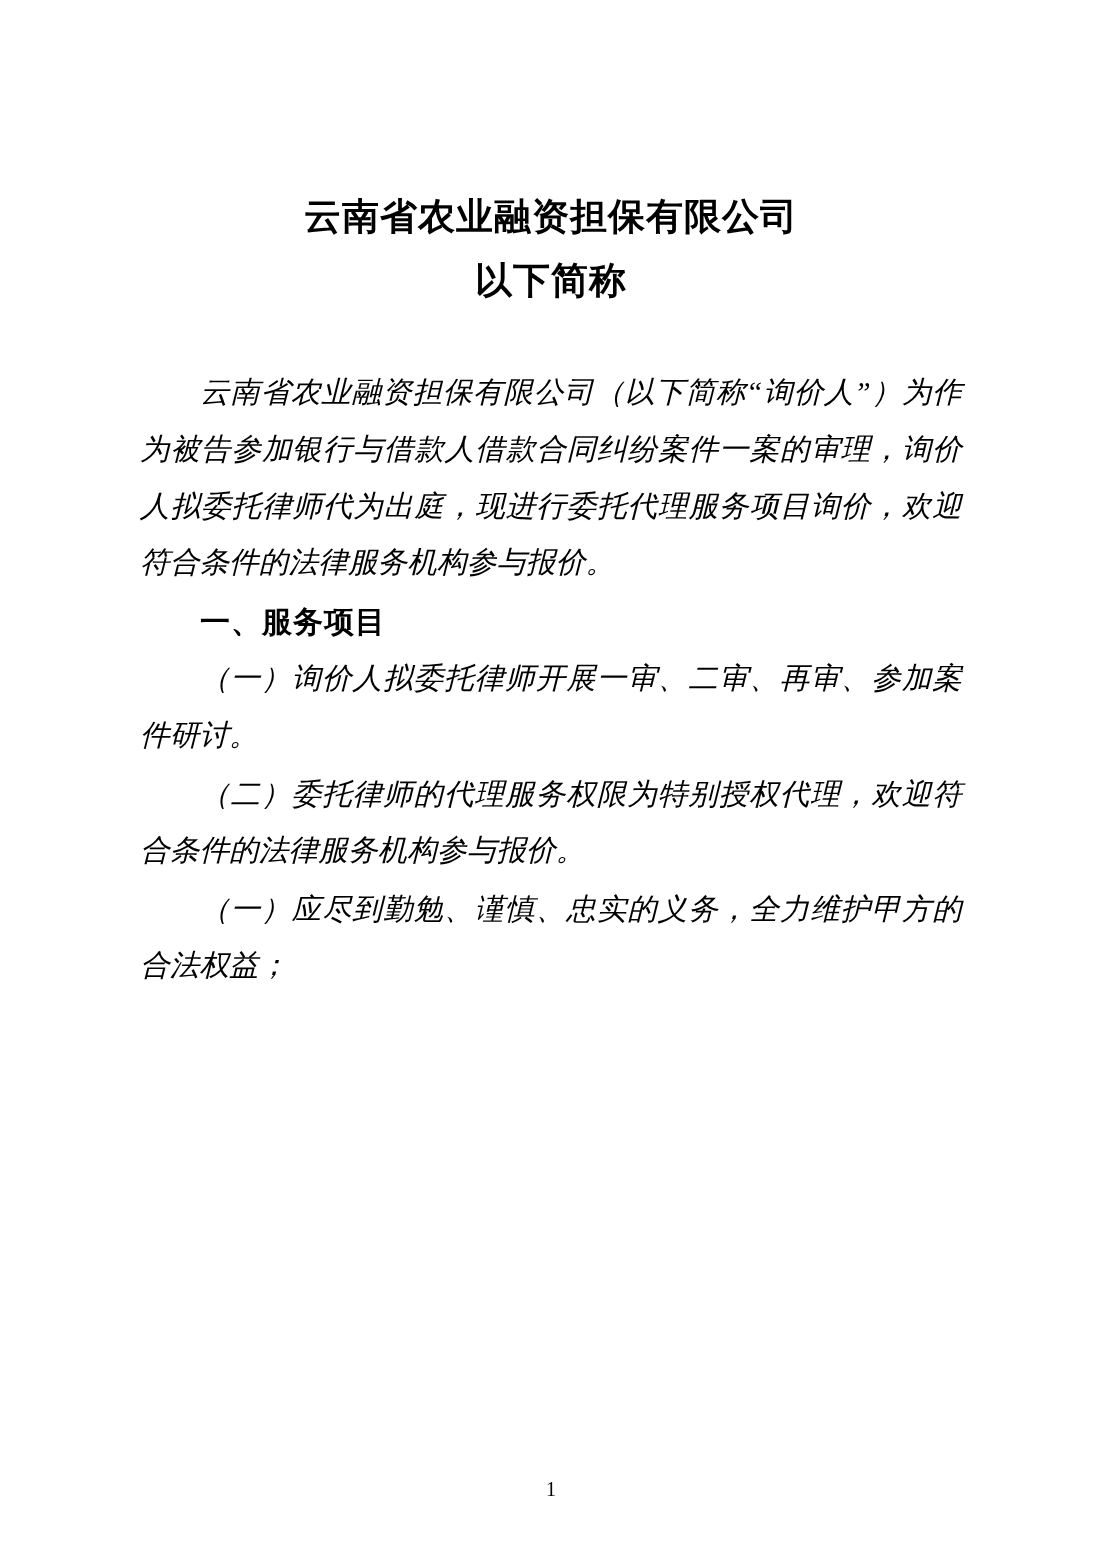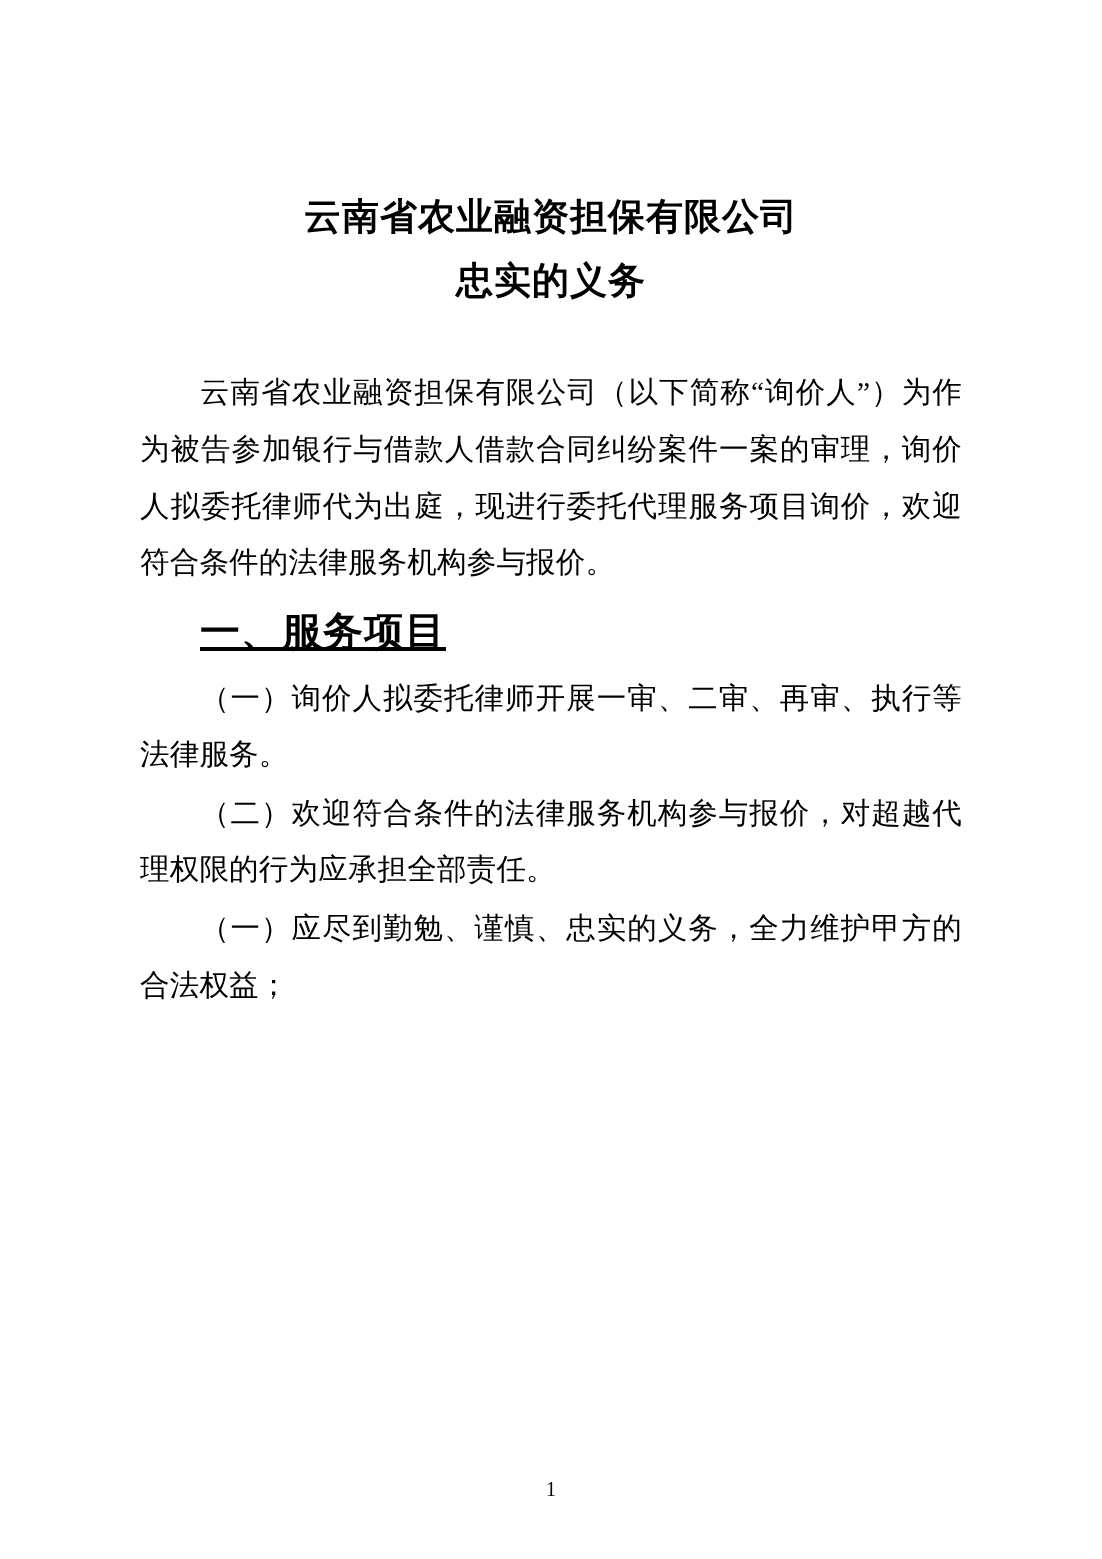--- a/index.html
+++ b/index.html
@@ -39,30 +39,30 @@
     height: 52px;
   }
   p.body-text {
     font-size: 29.5px;
     line-height: 1.92;
     text-align: justify;
     text-justify: inter-ideograph;
     margin: 0 0 2px 0;
     text-indent: 60px;
     letter-spacing: 0.2px;
+    font-style: italic;
   }
   p.section-head {
-    font-size: 40px;
+    font-size: 30px;
     font-weight: bold;
     font-family: "Liberation Sans", "DejaVu Sans", sans-serif;
     line-height: 1.92;
     margin: 0;
     text-indent: 60px;
     letter-spacing: 1px;
-    text-decoration: underline;
   }
   .underline {
     text-decoration: underline;
   }
   .page-number {
     position: absolute;
     bottom: 58px;
     left: 0;
     width: 100%;
     text-align: center;
@@ -70,29 +70,29 @@
     font-family: "Liberation Serif", "DejaVu Serif", serif;
   }
 </style>
 </head>
 <body>
 
 <div class="page">
 
   <div class="doc-title">
     <span class="line">云南省农业融资担保有限公司</span>
-    <span class="line">忠实的义务</span>
+    <span class="line">以下简称</span>
   </div>
 
   <div class="title-gap"></div>
 
   <p class="body-text">云南省农业融资担保有限公司（以下简称“询价人”）为作为被告参加银行与借款人借款合同纠纷案件一案的审理，询价人拟委托律师代为出庭，现进行委托代理服务项目询价，欢迎符合条件的法律服务机构参与报价。</p>
 
   <p class="section-head">一、服务项目</p>
-  <p class="body-text">（一）询价人拟委托律师开展一审、二审、再审、执行等法律服务。</p>
-  <p class="body-text">（二）欢迎符合条件的法律服务机构参与报价，对超越代理权限的行为应承担全部责任。</p>
+  <p class="body-text">（一）询价人拟委托律师开展一审、二审、再审、参加案件研讨。</p>
+  <p class="body-text">（二）委托律师的代理服务权限为特别授权代理，欢迎符合条件的法律服务机构参与报价。</p>
 
   <p class="body-text">（一）应尽到勤勉、谨慎、忠实的义务，全力维护甲方的合法权益；</p>
 
 
 </div>
 
 <div class="page-number">1</div>
 
 </body></html>

